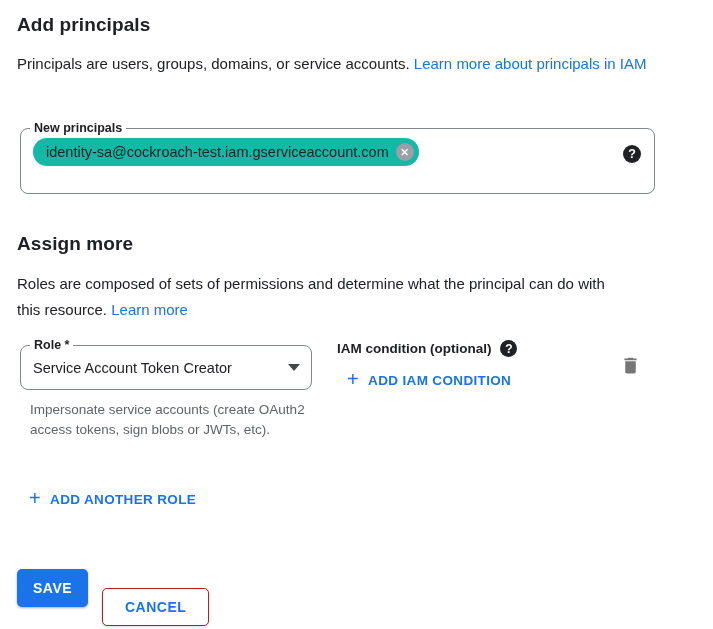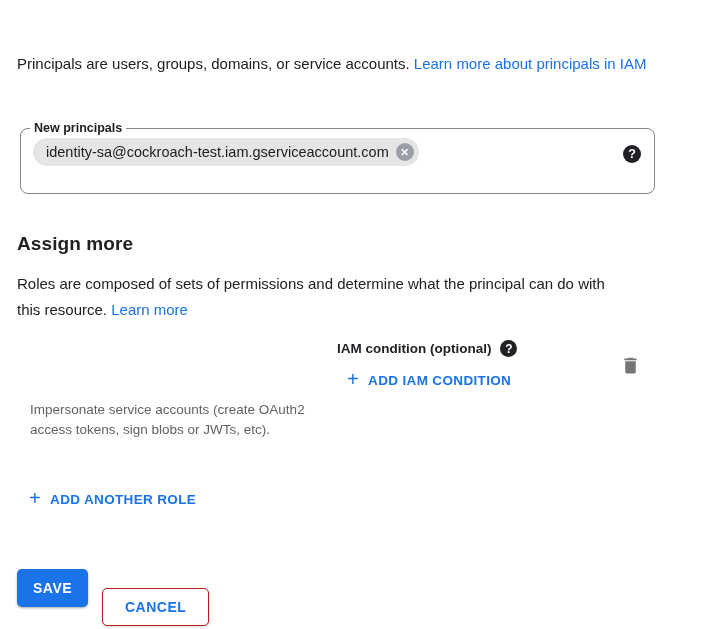--- a/index.html
+++ b/index.html
@@ -66,21 +66,21 @@
     width: 635px; height: 66px;
   }
 
   .chip {
     position: absolute;
     left: 12px; top: 9px;
     height: 28px;
     display: inline-flex;
     align-items: center;
     gap: 7px;
-    background: #e5e5e5;
+    background: #14b8a6;
     border-radius: 14px;
     padding: 0 5px 0 13px;
     font-size: 14.5px;
     color: #202124;
     white-space: nowrap;
   }
   .chip-remove {
     width: 18px; height: 18px;
     border-radius: 50%;
     background: #9aa0a6;
@@ -223,36 +223,42 @@
     cursor: pointer;
     box-shadow: 0 1px 3px rgba(60,64,67,0.18);
     margin-top: 19px;
   }
 </style>
 </head>
 <body>
 
 <div class="page">
 
+  <div class="h1 add-principals">Add principals</div>
 
   <p class="desc p1"><span>Principals are users, groups, domains, or service accounts. </span><a class="link">Learn more about principals in IAM</a></p>
 
   <div class="field new-principals-field">
     <span class="field-label">New principals</span>
     <div class="chip">
       <span>identity-sa@cockroach-test.iam.gserviceaccount.com</span>
       <span class="chip-remove">✕</span>
     </div>
     <span class="help-icon np-help">?</span>
   </div>
 
   <div class="h1 assign-roles">Assign more</div>
 
   <p class="desc p2"><span>Roles are composed of sets of permissions and determine what the principal can do with this resource. </span><a class="link">Learn more</a></p>
 
+  <div class="field role-field">
+    <span class="field-label">Role *</span>
+    <span class="role-value">Service Account Token Creator</span>
+    <span class="dropdown-arrow"></span>
+  </div>
 
   <p class="role-helper">Impersonate service accounts (create OAuth2 access tokens, sign blobs or JWTs, etc).</p>
 
   <div class="cond-header">
     <span>IAM condition (optional)</span>
     <span class="help-icon">?</span>
   </div>
 
   <button class="text-btn add-iam-condition">
     <span class="plus-icon">+</span>

